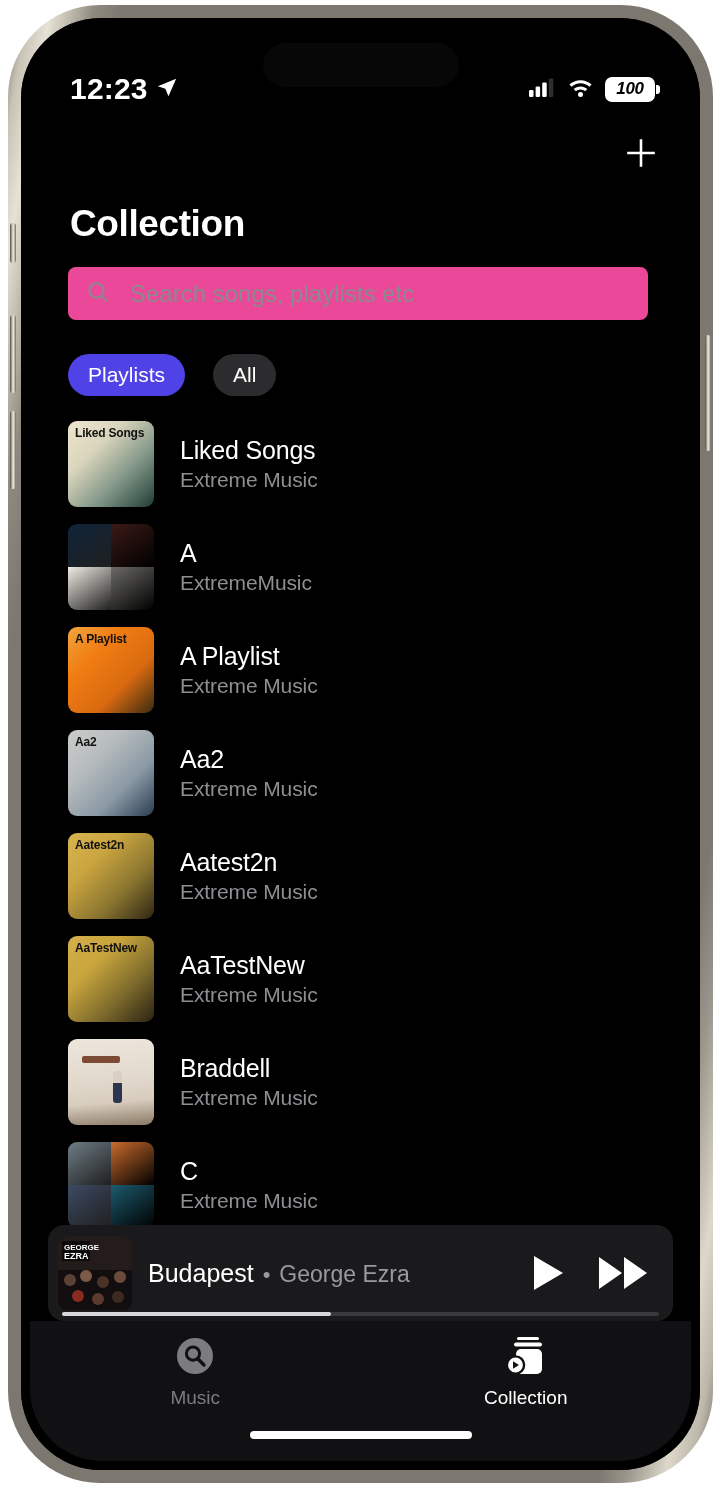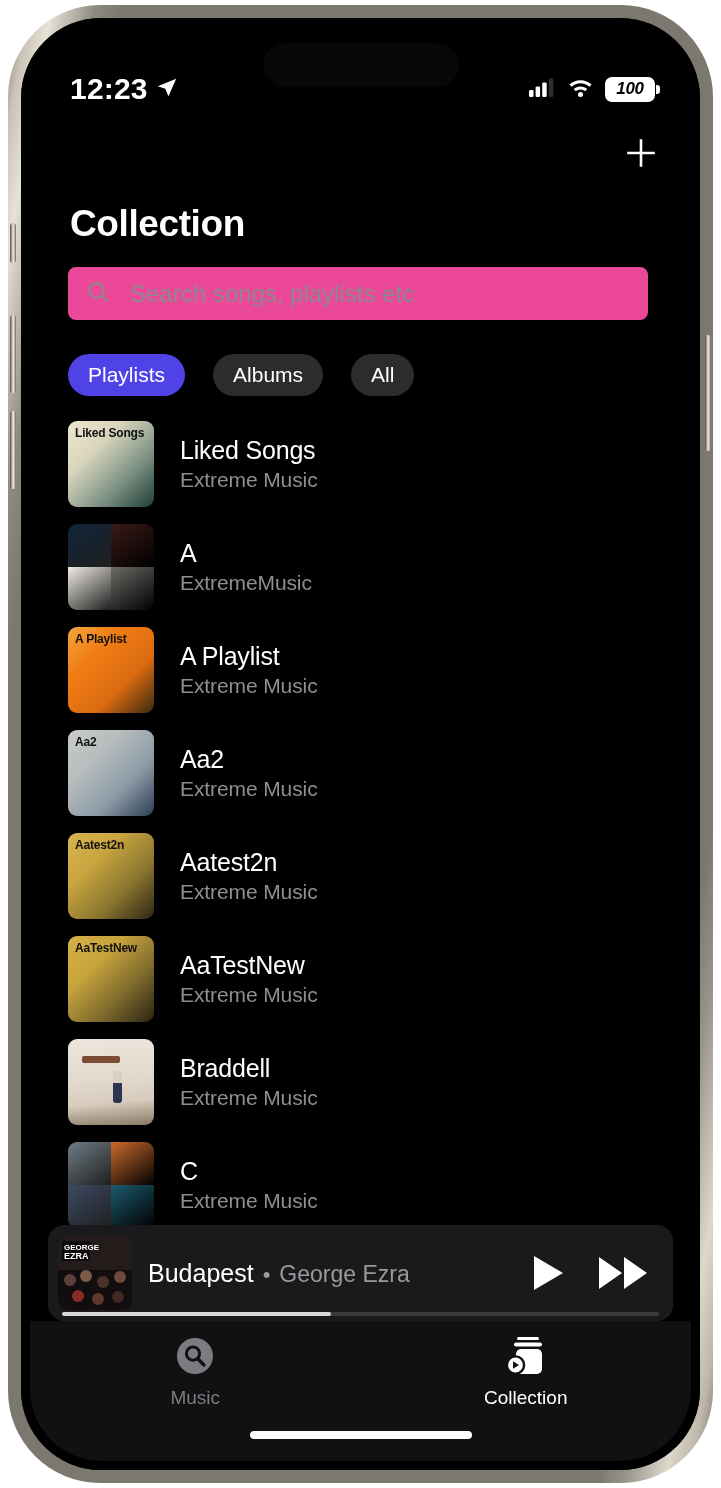--- a/index.html
+++ b/index.html
@@ -333,21 +333,20 @@
           <svg width="24" height="24" viewBox="0 0 24 24">
             <circle cx="10.5" cy="10.5" r="7.2" fill="none" stroke="#8a8a8e" stroke-width="2.1"></circle>
             <path d="M15.8 15.8 21 21" stroke="#8a8a8e" stroke-width="2.1" stroke-linecap="round"></path>
           </svg>
         </span>
         <input id="search-input" type="text" placeholder="Search songs, playlists etc" style="">
       </div>
 
       <div id="filter-chips">
           <div class="chip active">Playlists</div>
-          <div class="chip">Albums</div>
           <div class="chip">All</div>
         </div>
 
       <div id="playlist-list">
           <div class="list-item">
             <div class="thumb" style="background: linear-gradient(135deg, rgb(239, 230, 207) 0%, rgb(217, 213, 188) 32%, rgb(127, 148, 134) 66%, rgb(30, 60, 52) 100%);">
               <div class="thumb-label">Liked Songs</div>
             </div>
             <div class="item-text">
               <div class="item-title">Liked Songs</div>

